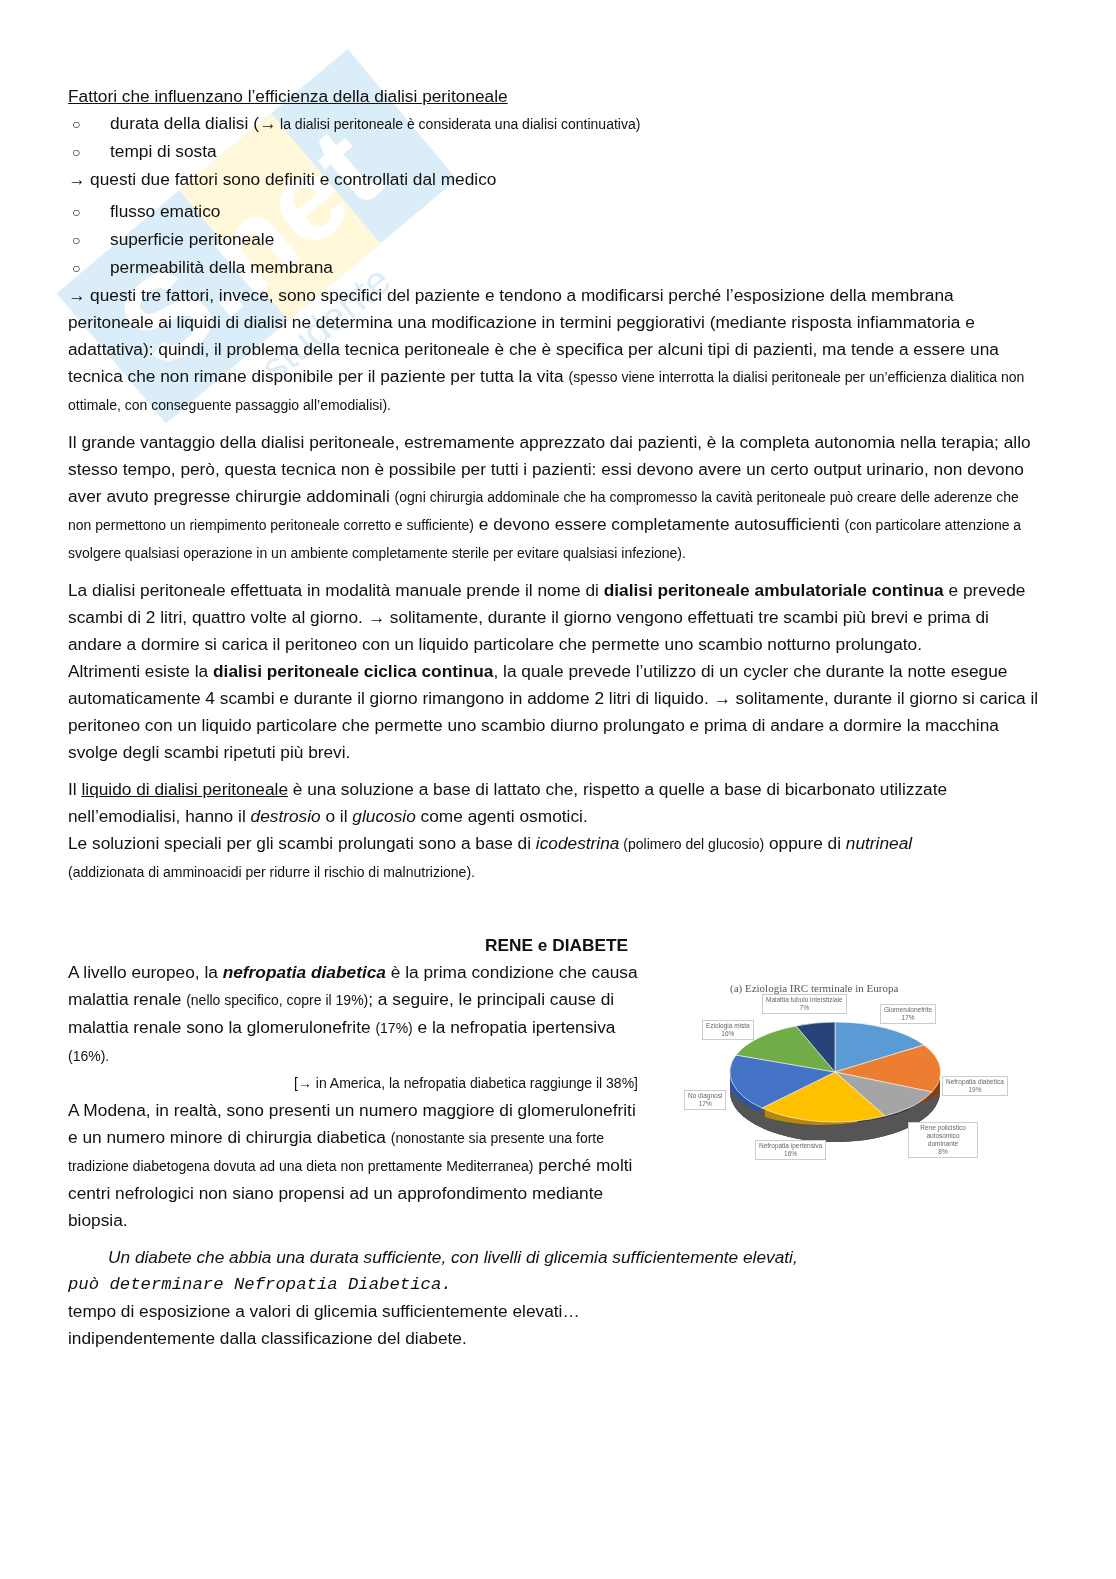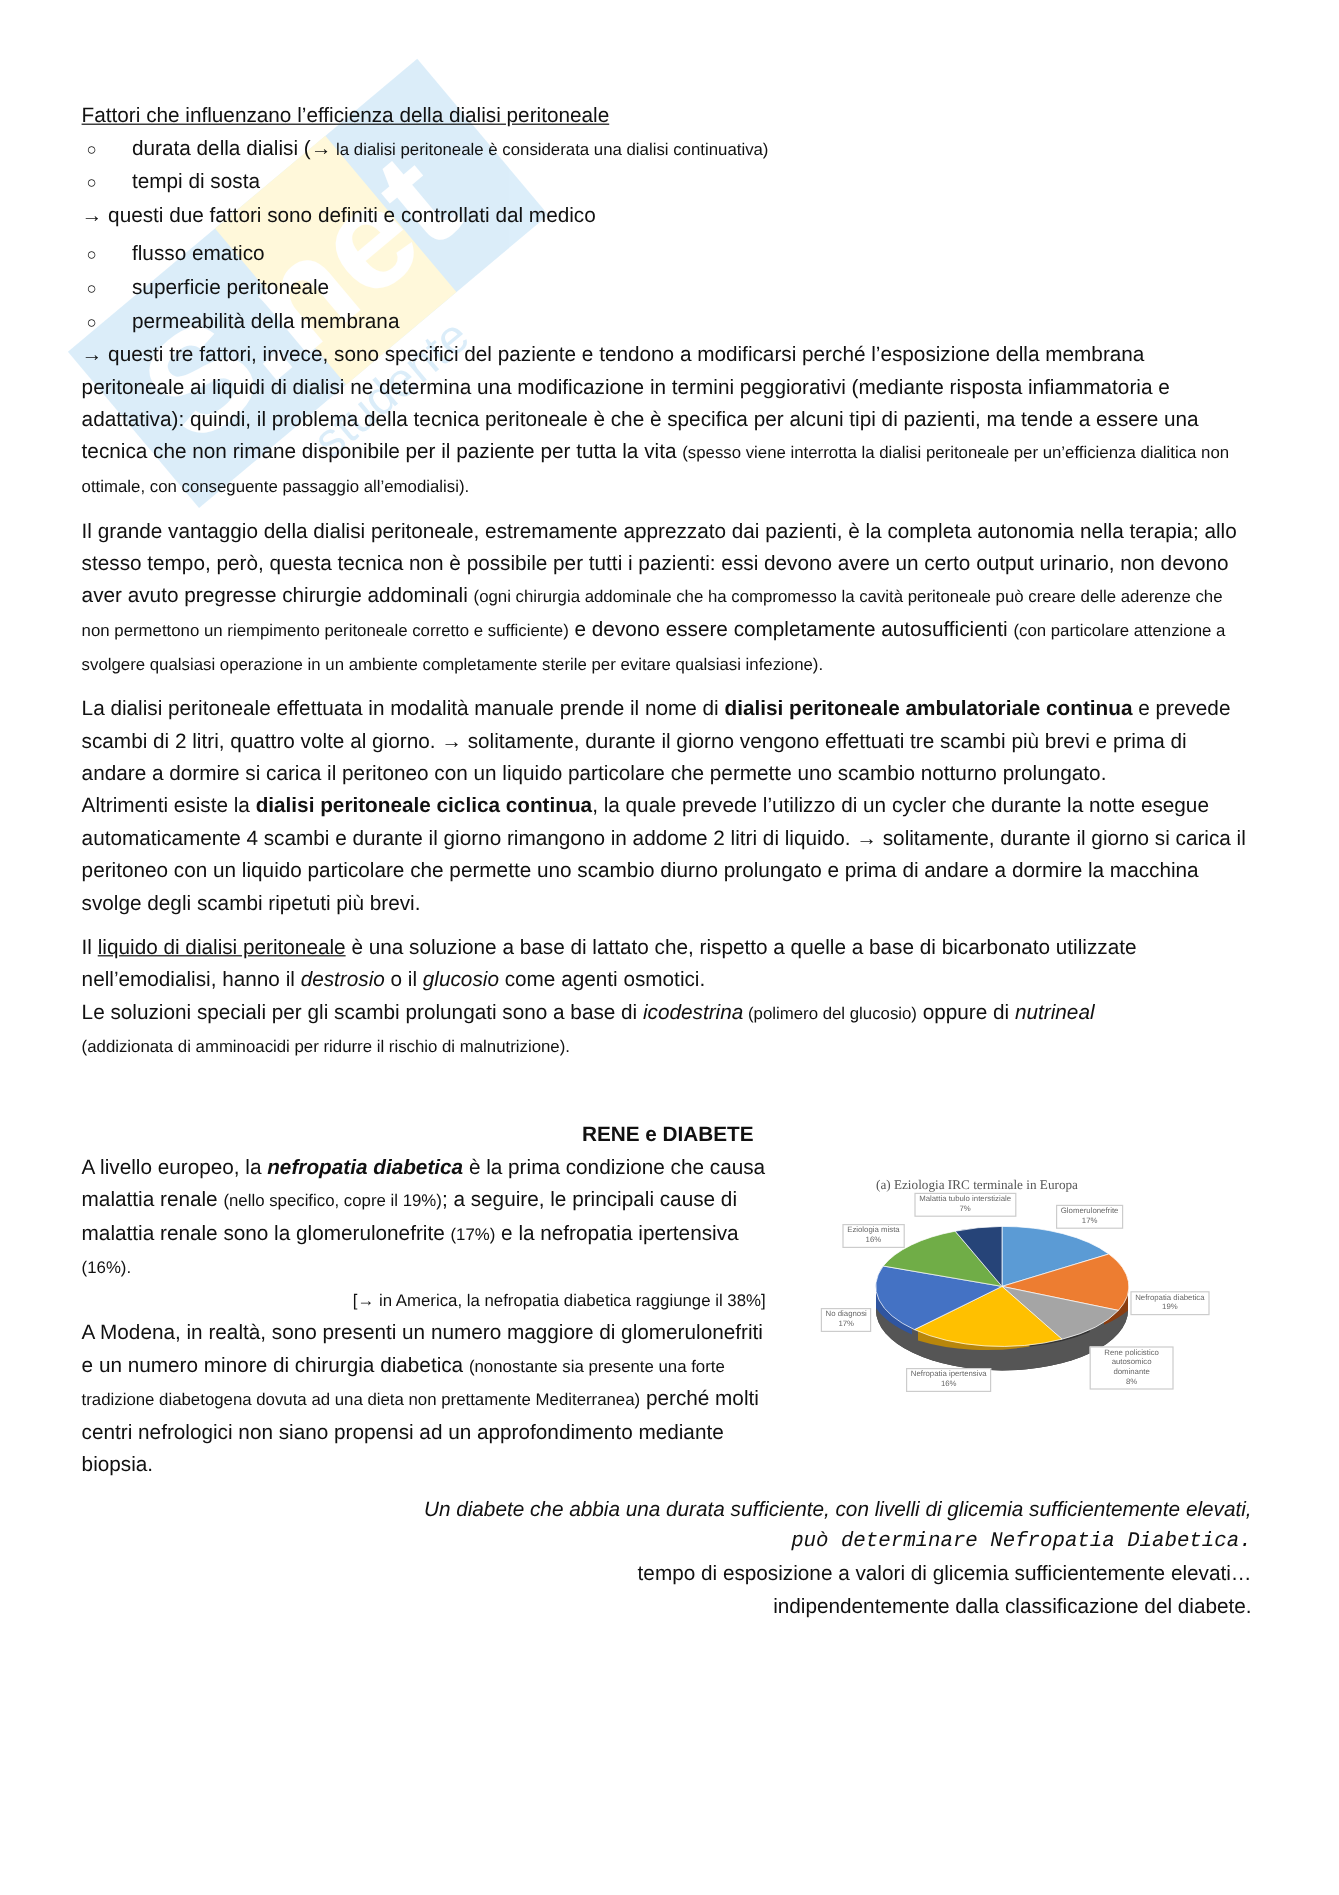--- a/index.html
+++ b/index.html
@@ -7,21 +7,21 @@
        font-family:"Liberation Sans","DejaVu Sans",sans-serif;color:#111;}
   .page{position:absolute;left:0;top:0;width:1116px;height:1579px;}
   .wm{position:absolute;left:30px;top:40px;width:460px;height:400px;pointer-events:none;z-index:0;}
   .content{position:absolute;left:68px;top:66px;width:975px;z-index:1;font-size:17.3px;line-height:27px;margin-top:17px;}
   .u{text-decoration:underline;}
   .sm{font-size:14px;}
   .bullet{display:flex;align-items:baseline;}
   .bullet .dot{width:38px;padding-left:4px;font-size:14px;}
   p{margin:0;}
   .gap{height:10px;}
-  .center{text-align:right;}
+  .center{text-align:left;}
   .right{text-align:right;}
   .rd-section{position:relative;margin-top:46px;}
   .rd-left{width:570px;}
   .chart{position:absolute;left:612px;top:40px;width:340px;height:200px;}
   .chart-title{position:absolute;left:50px;top:3px;font-size:11px;color:#555;font-family:Liberation Serif, serif;}
   .lbl{position:absolute;font-size:6.5px;line-height:8px;color:#666;background:#fff;border:1px solid #ccc;padding:1px 3px;text-align:center;font-family:"Liberation Sans",sans-serif;}
   b.h{font-weight:bold;}
   i{font-style:italic;}
 </style>
 </head>

